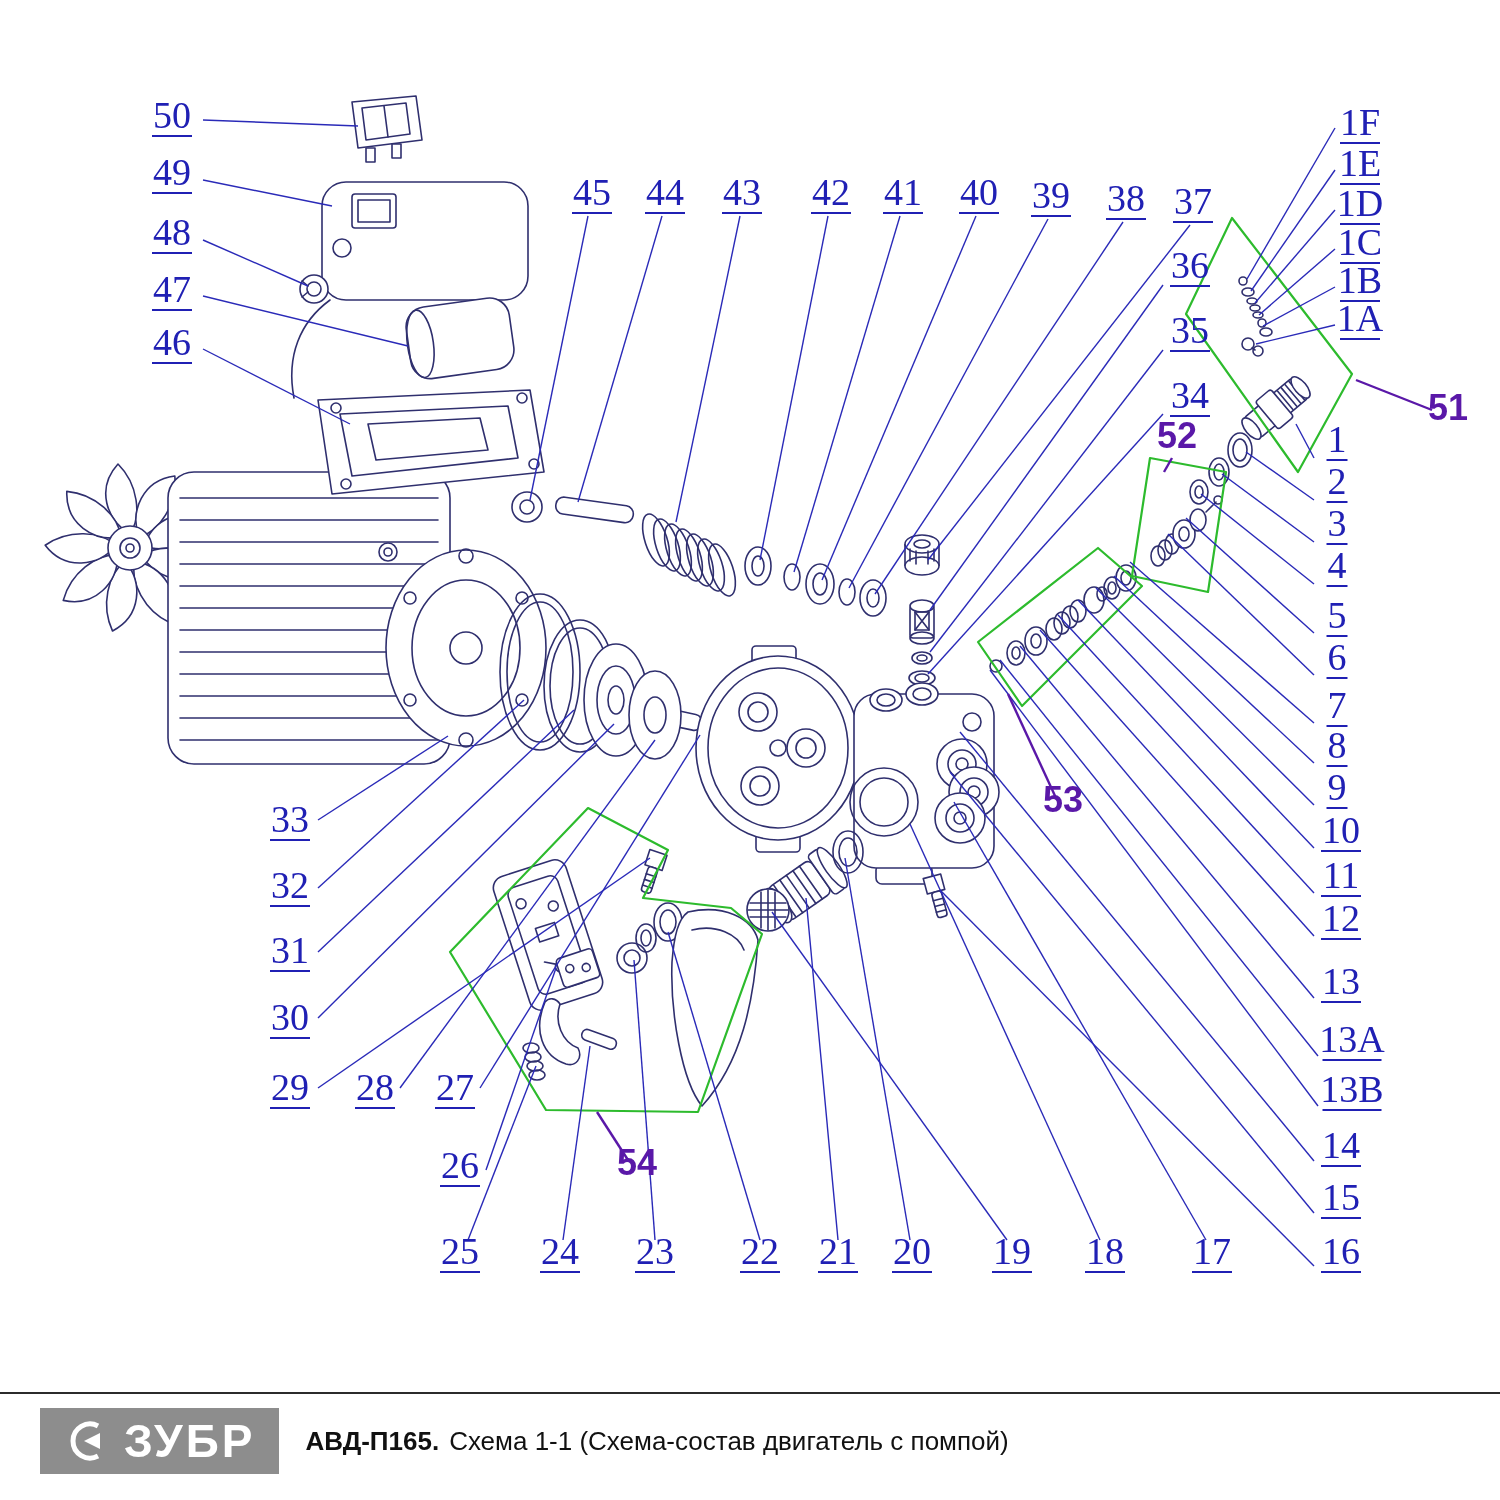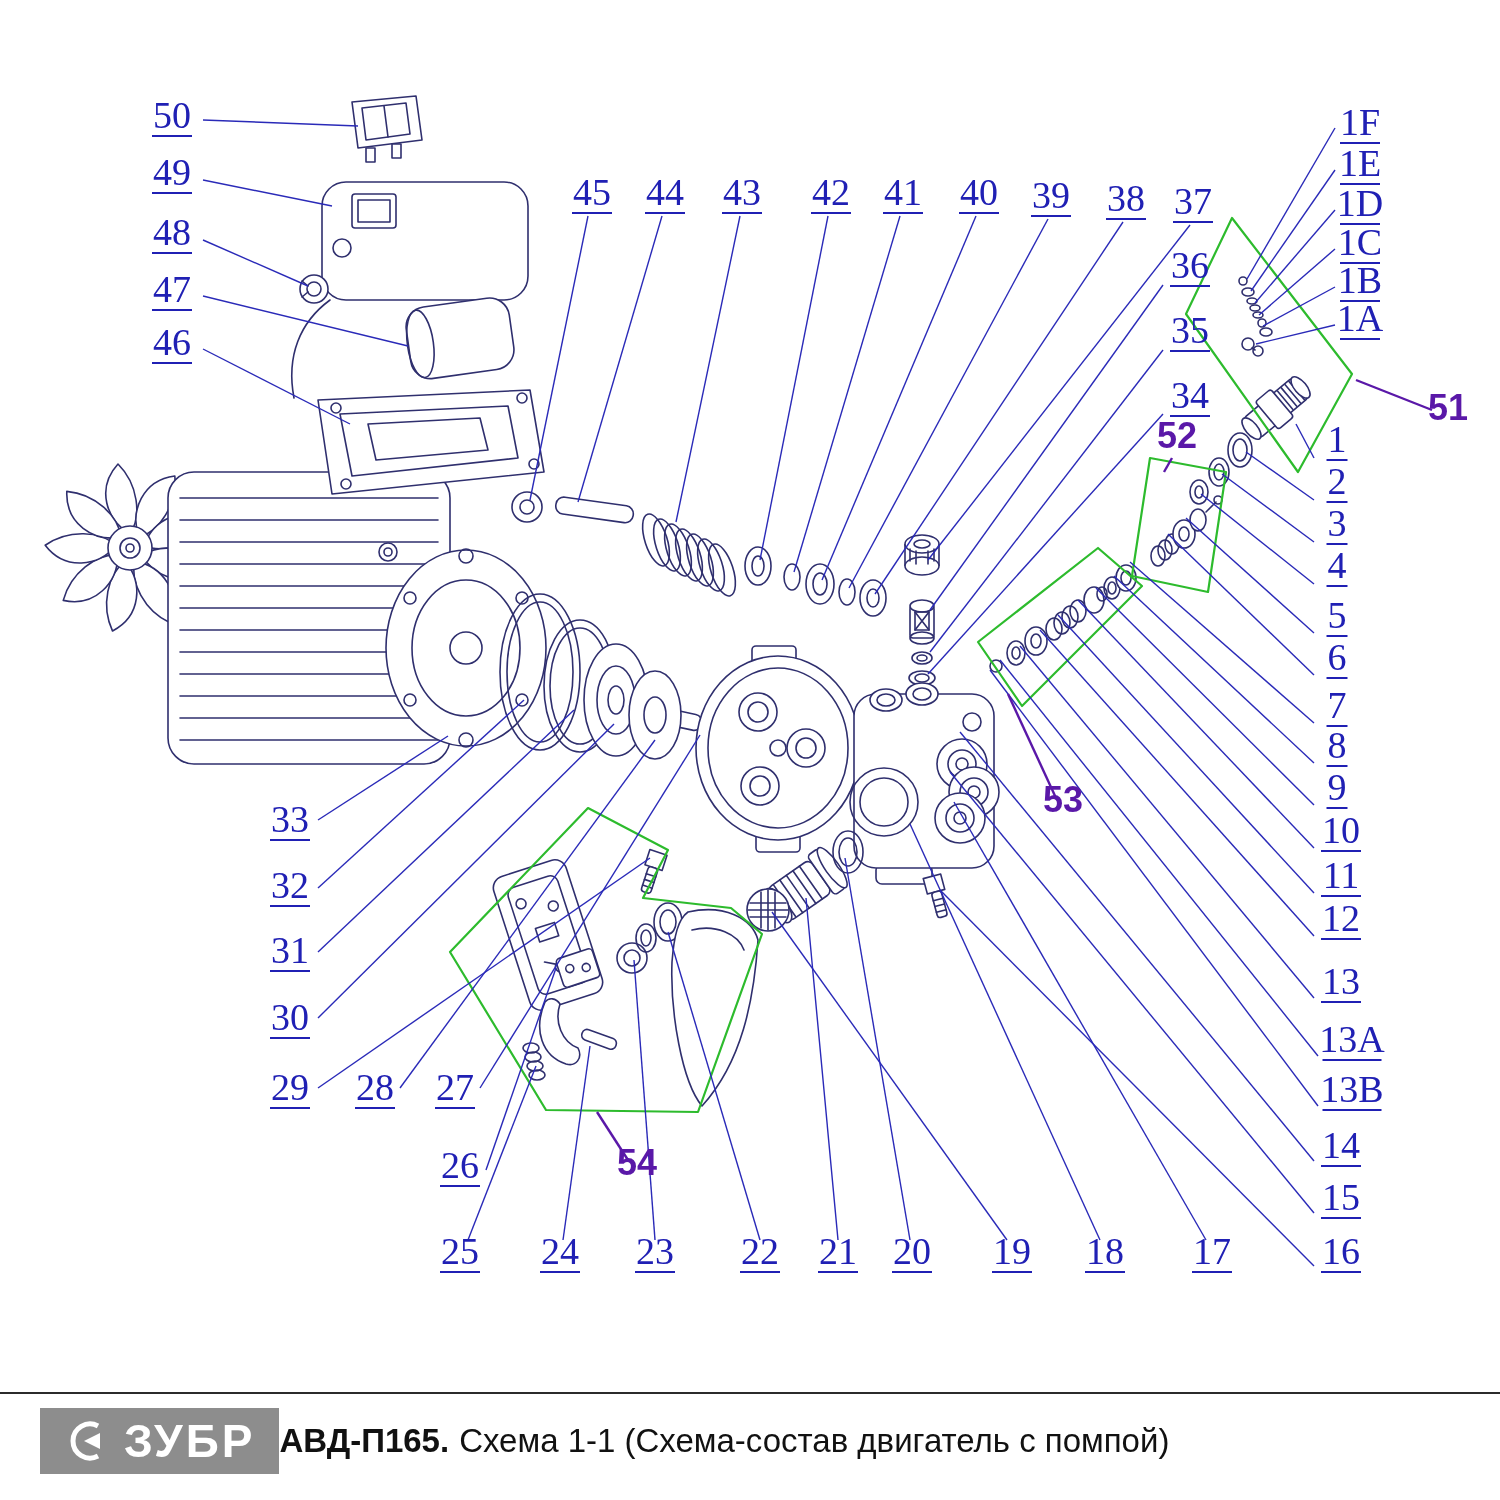--- a/index.html
+++ b/index.html
@@ -11,26 +11,26 @@
   .ink{fill:none;stroke:var(--ink,#2f2f6e);stroke-width:1.6;stroke-linecap:round;stroke-linejoin:round;}
   .inkf{fill:#ffffff;stroke:var(--ink,#2f2f6e);stroke-width:1.6;stroke-linejoin:round;}
   .green{fill:none;stroke:var(--green,#2dbb2d);stroke-width:2.2;stroke-linejoin:round;}
   .leader{stroke:var(--leader,#2a2ab8);stroke-width:1.4;fill:none;}
   .plabel{fill:var(--lblue,#2020b4);font:38px "Liberation Serif",serif;}
   .ulabel{stroke:var(--lblue,#2020b4);stroke-width:2;}
   .glabel{fill:var(--purple,#5a18a8);font:bold 36px "Liberation Sans",sans-serif;}
   .gleader{stroke:var(--purple,#5a18a8);stroke-width:2.4;fill:none;}
   .footer{
     position:absolute;left:0;top:1392px;width:1500px;box-sizing:border-box;
-    border-top:2px solid #2b2b2b;display:flex;align-items:center;
+    border-top:2px solid #2b2b2b;display:flex;align-items:center;gap:26px;
     padding:14px 0 0 40px;background:#fff;
   }
   .logo{background:var(--gray,#8d8d8d);display:flex;align-items:center;gap:14px;padding:10px 24px;}
   .brand{color:#ffffff;font-size:46px;font-weight:bold;letter-spacing:3px;line-height:1;}
-  .caption{font-size:33px;color:#111;white-space:nowrap;}
+  .caption{font-size:26px;color:#111;white-space:nowrap;}
   .model{font-weight:bold;margin-right:10px;}
 </style>
 </head>
 <body>
 
 <svg id="diagram" width="1500" height="1500" viewBox="0 0 1500 1500">
 
   <g>
 
     <g transform="translate(130,548)">

